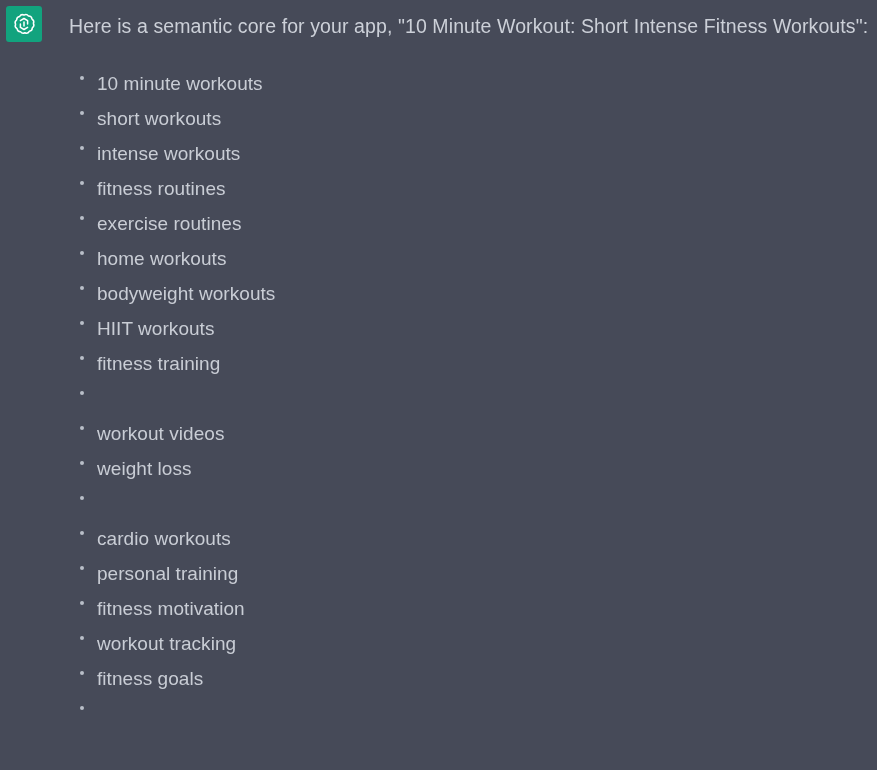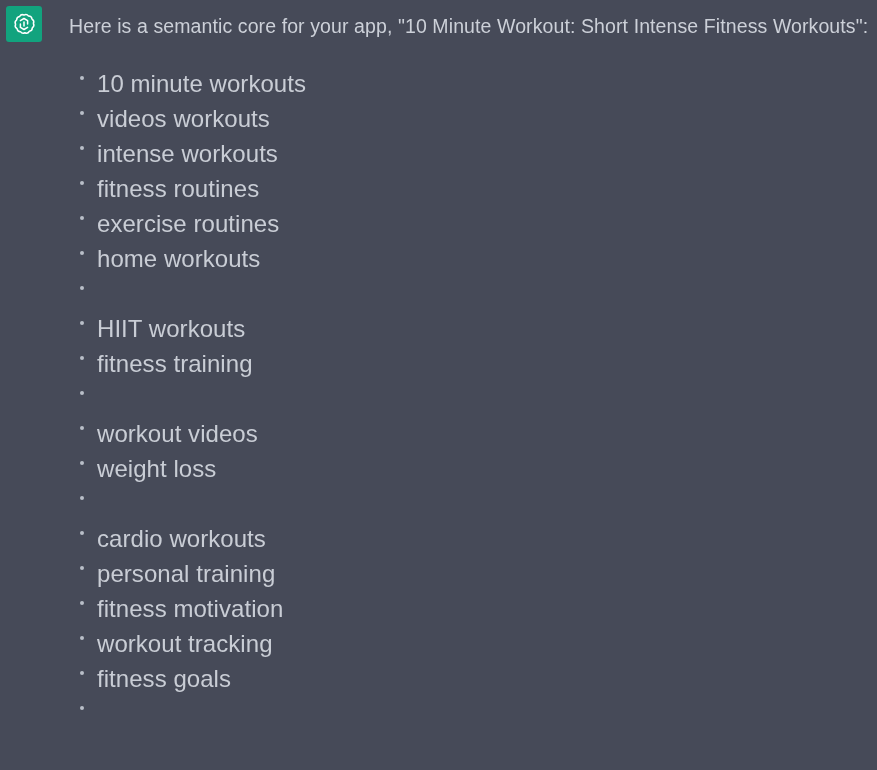--- a/index.html
+++ b/index.html
@@ -70,21 +70,21 @@
     margin: 0;
     padding: 0;
     list-style: none;
   }
 
   .keyword-item {
     position: relative;
     height: 35px;
     padding-left: 97px;
     margin: 0;
-    font-size: 24px;
+    font-size: 19px;
     line-height: 28px;
     color: #c9cdd5;
     white-space: nowrap;
     letter-spacing: 0.05px;
   }
 
   .keyword-item .bullet {
     position: absolute;
     left: 80px;
     top: 6px;
@@ -131,40 +131,41 @@
     <div class="assistant-title">Here is a semantic core for your app, "10 Minute Workout: Short Intense Fitness Workouts":</div>
   </div>
 
   <ul class="keyword-list">
     <li class="keyword-item">
       <span class="bullet"></span>
       <span class="label">10 minute workouts</span>
     </li>
     <li class="keyword-item">
       <span class="bullet"></span>
-      <span class="label">videos workouts</span>
+      <span class="label">short workouts</span>
     </li>
     <li class="keyword-item">
       <span class="bullet"></span>
       <span class="label">intense workouts</span>
     </li>
     <li class="keyword-item">
       <span class="bullet"></span>
       <span class="label">fitness routines</span>
     </li>
     <li class="keyword-item">
       <span class="bullet"></span>
       <span class="label">exercise routines</span>
     </li>
     <li class="keyword-item">
       <span class="bullet"></span>
       <span class="label">home workouts</span>
     </li>
     <li class="keyword-item">
       <span class="bullet"></span>
+      <span class="label">bodyweight workouts</span>
     </li>
     <li class="keyword-item">
       <span class="bullet"></span>
       <span class="label">HIIT workouts</span>
     </li>
     <li class="keyword-item">
       <span class="bullet"></span>
       <span class="label">fitness training</span>
     </li>
     <li class="keyword-item">

